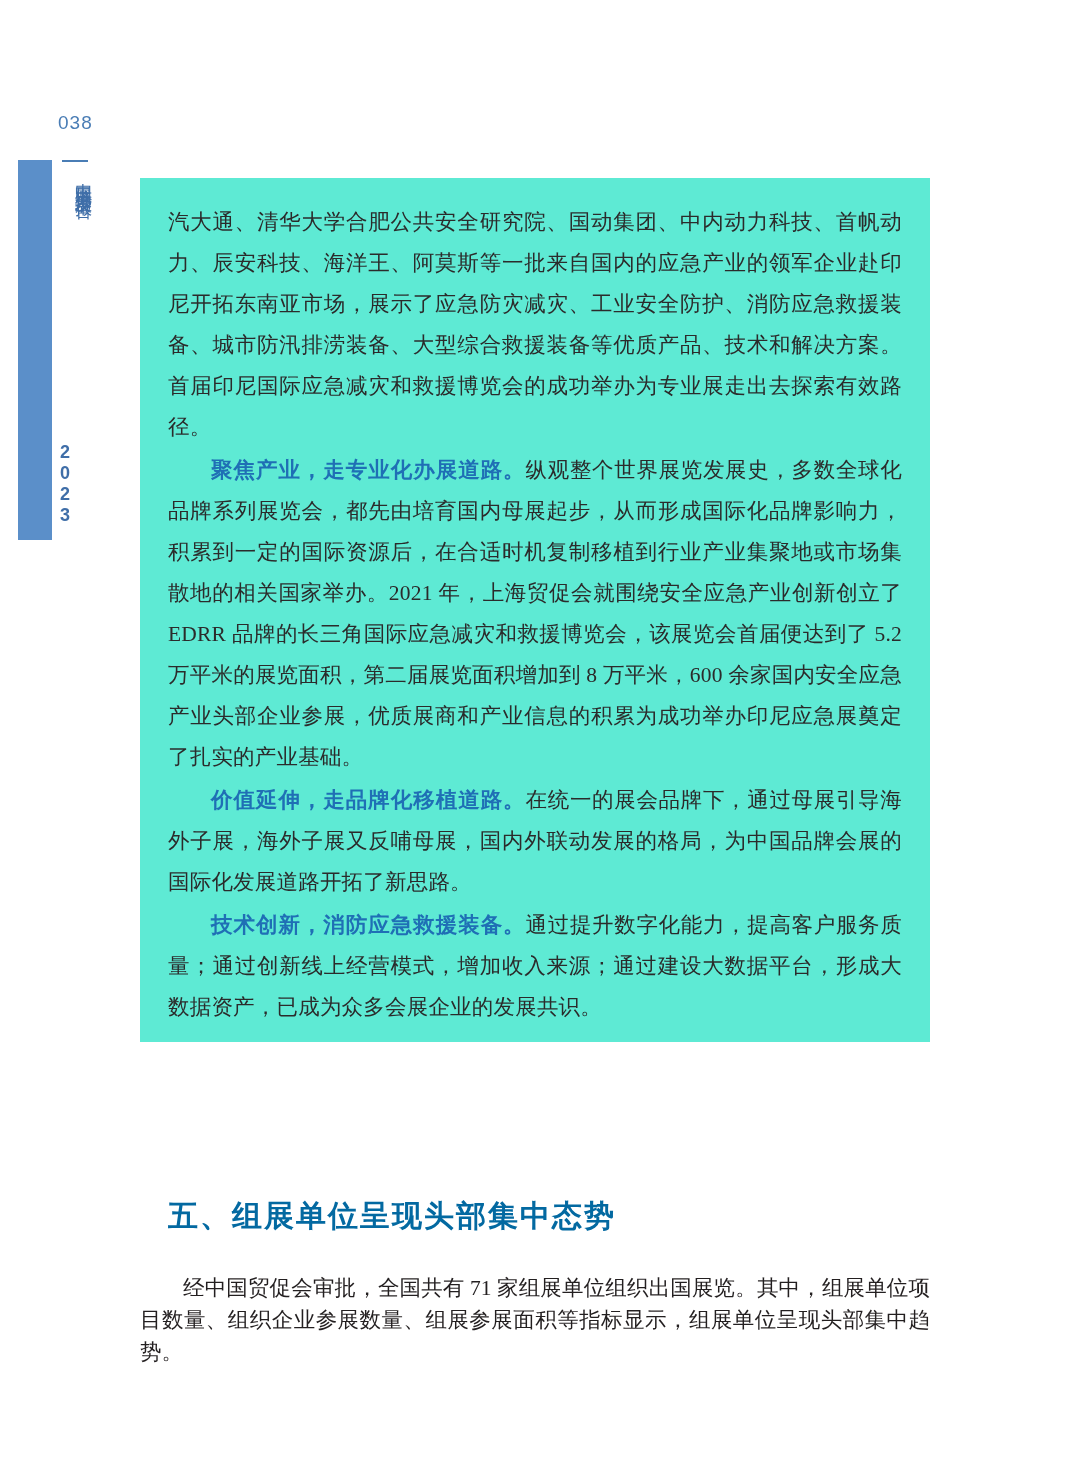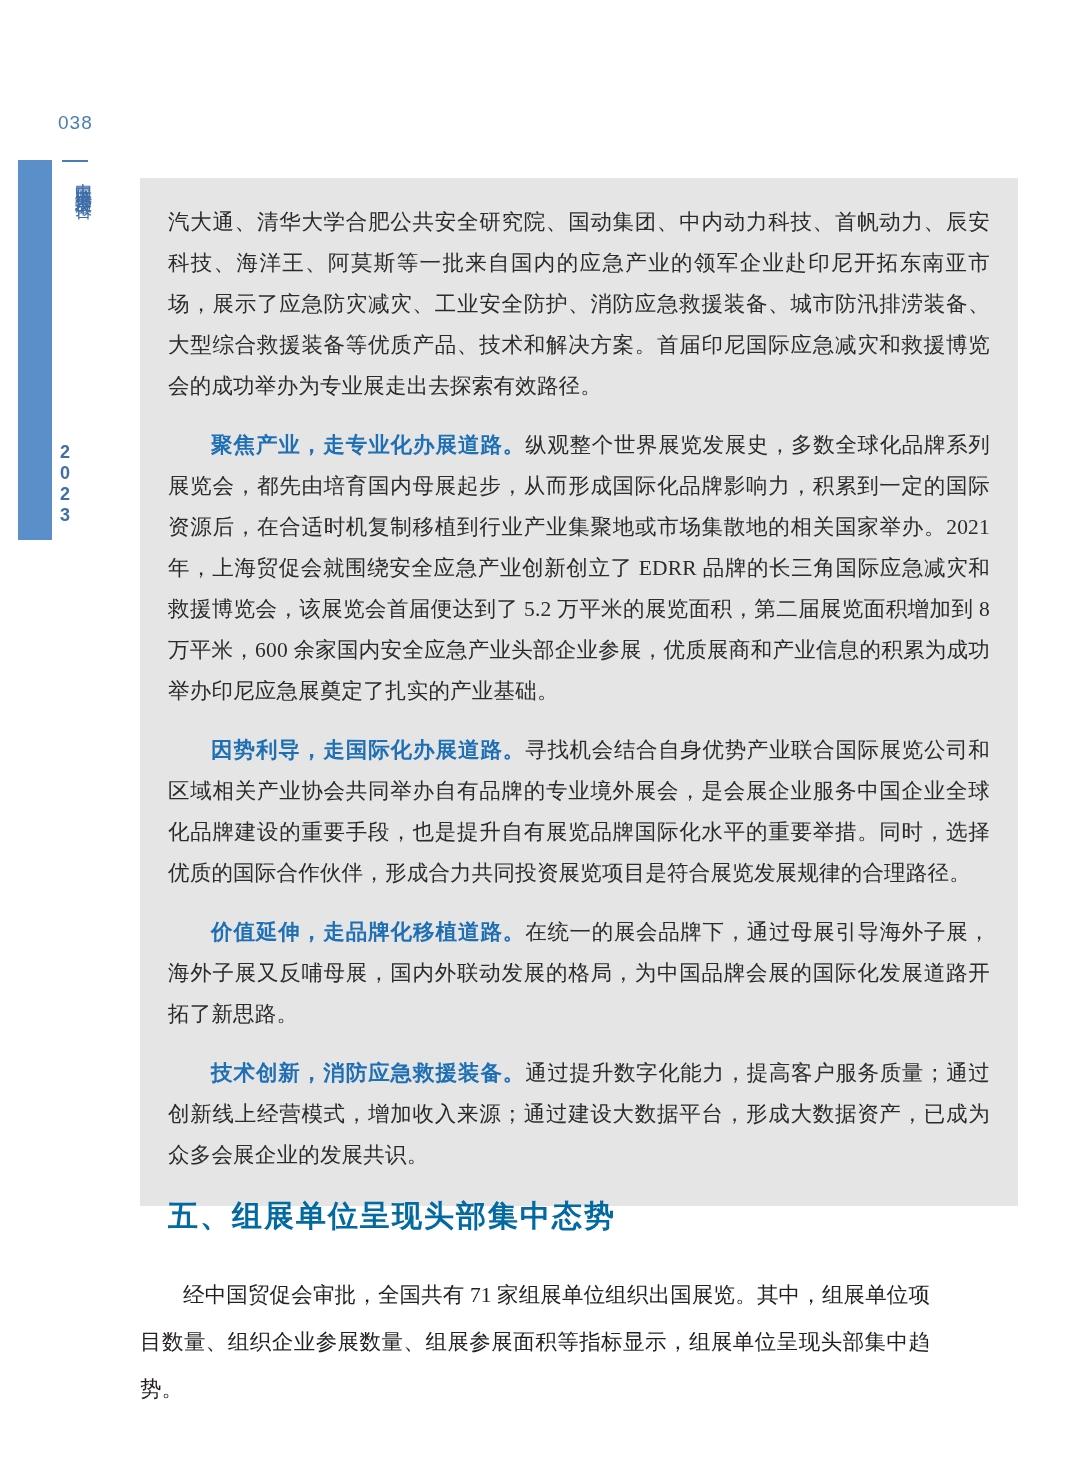--- a/index.html
+++ b/index.html
@@ -69,36 +69,36 @@
     width: 34px;
     height: 380px;
     background: #5b8fc9;
   }
 
   
   .callout-box {
     position: absolute;
     left: 140px;
     top: 178px;
-    width: 878px;
+    width: 790px;
     box-sizing: border-box;
-    background: #e5e5e5;
-    padding: 24px 28px 30px 28px;
+    background: #5eead4;
+    padding: 24px 28px 14px 28px;
   }
   .callout-box p {
     margin: 0;
     font-size: 21.5px;
     line-height: 41px;
     text-align: justify;
     text-justify: inter-ideograph;
     letter-spacing: 0.2px;
     color: #2b2b2b;
   }
   .callout-box p + p {
-    margin-top: 18px;
+    margin-top: 2px;
   }
   .indent {
     text-indent: 2em;
   }
   .lead {
     color: #1f6fb5;
     font-weight: bold;
     font-family: "Liberation Sans", sans-serif;
     letter-spacing: 0.5px;
   }
@@ -115,21 +115,21 @@
     letter-spacing: 2px;
   }
 
   
   .body-para {
     position: absolute;
     left: 140px;
     top: 1272px;
     width: 790px;
     font-size: 21.5px;
-    line-height: 47px;
+    line-height: 32px;
     text-align: justify;
     text-justify: inter-ideograph;
     text-indent: 2em;
     color: #231f20;
   }
 </style>
 </head>
 <body>
 
 <div class="side-bar"></div>
@@ -139,23 +139,20 @@
 <div class="side-year">2023</div>
 
 <div class="callout-box">
   <p>
     <span>汽大通、清华大学合肥公共安全研究院、国动集团、中内动力科技、首帆动力、辰安科技、海洋王、阿莫斯等一批来自国内的应急产业的领军企业赴印尼开拓东南亚市场，展示了应急防灾减灾、工业安全防护、消防应急救援装备、城市防汛排涝装备、大型综合救援装备等优质产品、技术和解决方案。首届印尼国际应急减灾和救援博览会的成功举办为专业展走出去探索有效路径。</span>
   </p>
   <p class="indent">
     <span class="lead">聚焦产业，走专业化办展道路。</span><span>纵观整个世界展览发展史，多数全球化品牌系列展览会，都先由培育国内母展起步，从而形成国际化品牌影响力，积累到一定的国际资源后，在合适时机复制移植到行业产业集聚地或市场集散地的相关国家举办。2021 年，上海贸促会就围绕安全应急产业创新创立了 EDRR 品牌的长三角国际应急减灾和救援博览会，该展览会首届便达到了 5.2 万平米的展览面积，第二届展览面积增加到 8 万平米，600 余家国内安全应急产业头部企业参展，优质展商和产业信息的积累为成功举办印尼应急展奠定了扎实的产业基础。</span>
   </p>
   <p class="indent">
-    <span class="lead">因势利导，走国际化办展道路。</span><span>寻找机会结合自身优势产业联合国际展览公司和区域相关产业协会共同举办自有品牌的专业境外展会，是会展企业服务中国企业全球化品牌建设的重要手段，也是提升自有展览品牌国际化水平的重要举措。同时，选择优质的国际合作伙伴，形成合力共同投资展览项目是符合展览发展规律的合理路径。</span>
-  </p>
-  <p class="indent">
     <span class="lead">价值延伸，走品牌化移植道路。</span><span>在统一的展会品牌下，通过母展引导海外子展，海外子展又反哺母展，国内外联动发展的格局，为中国品牌会展的国际化发展道路开拓了新思路。</span>
   </p>
   <p class="indent">
     <span class="lead">技术创新，消防应急救援装备。</span><span>通过提升数字化能力，提高客户服务质量；通过创新线上经营模式，增加收入来源；通过建设大数据平台，形成大数据资产，已成为众多会展企业的发展共识。</span>
   </p>
 </div>
 
 <div class="section-heading">五、组展单位呈现头部集中态势</div>
 
 <div class="body-para">经中国贸促会审批，全国共有 71 家组展单位组织出国展览。其中，组展单位项目数量、组织企业参展数量、组展参展面积等指标显示，组展单位呈现头部集中趋势。</div>

